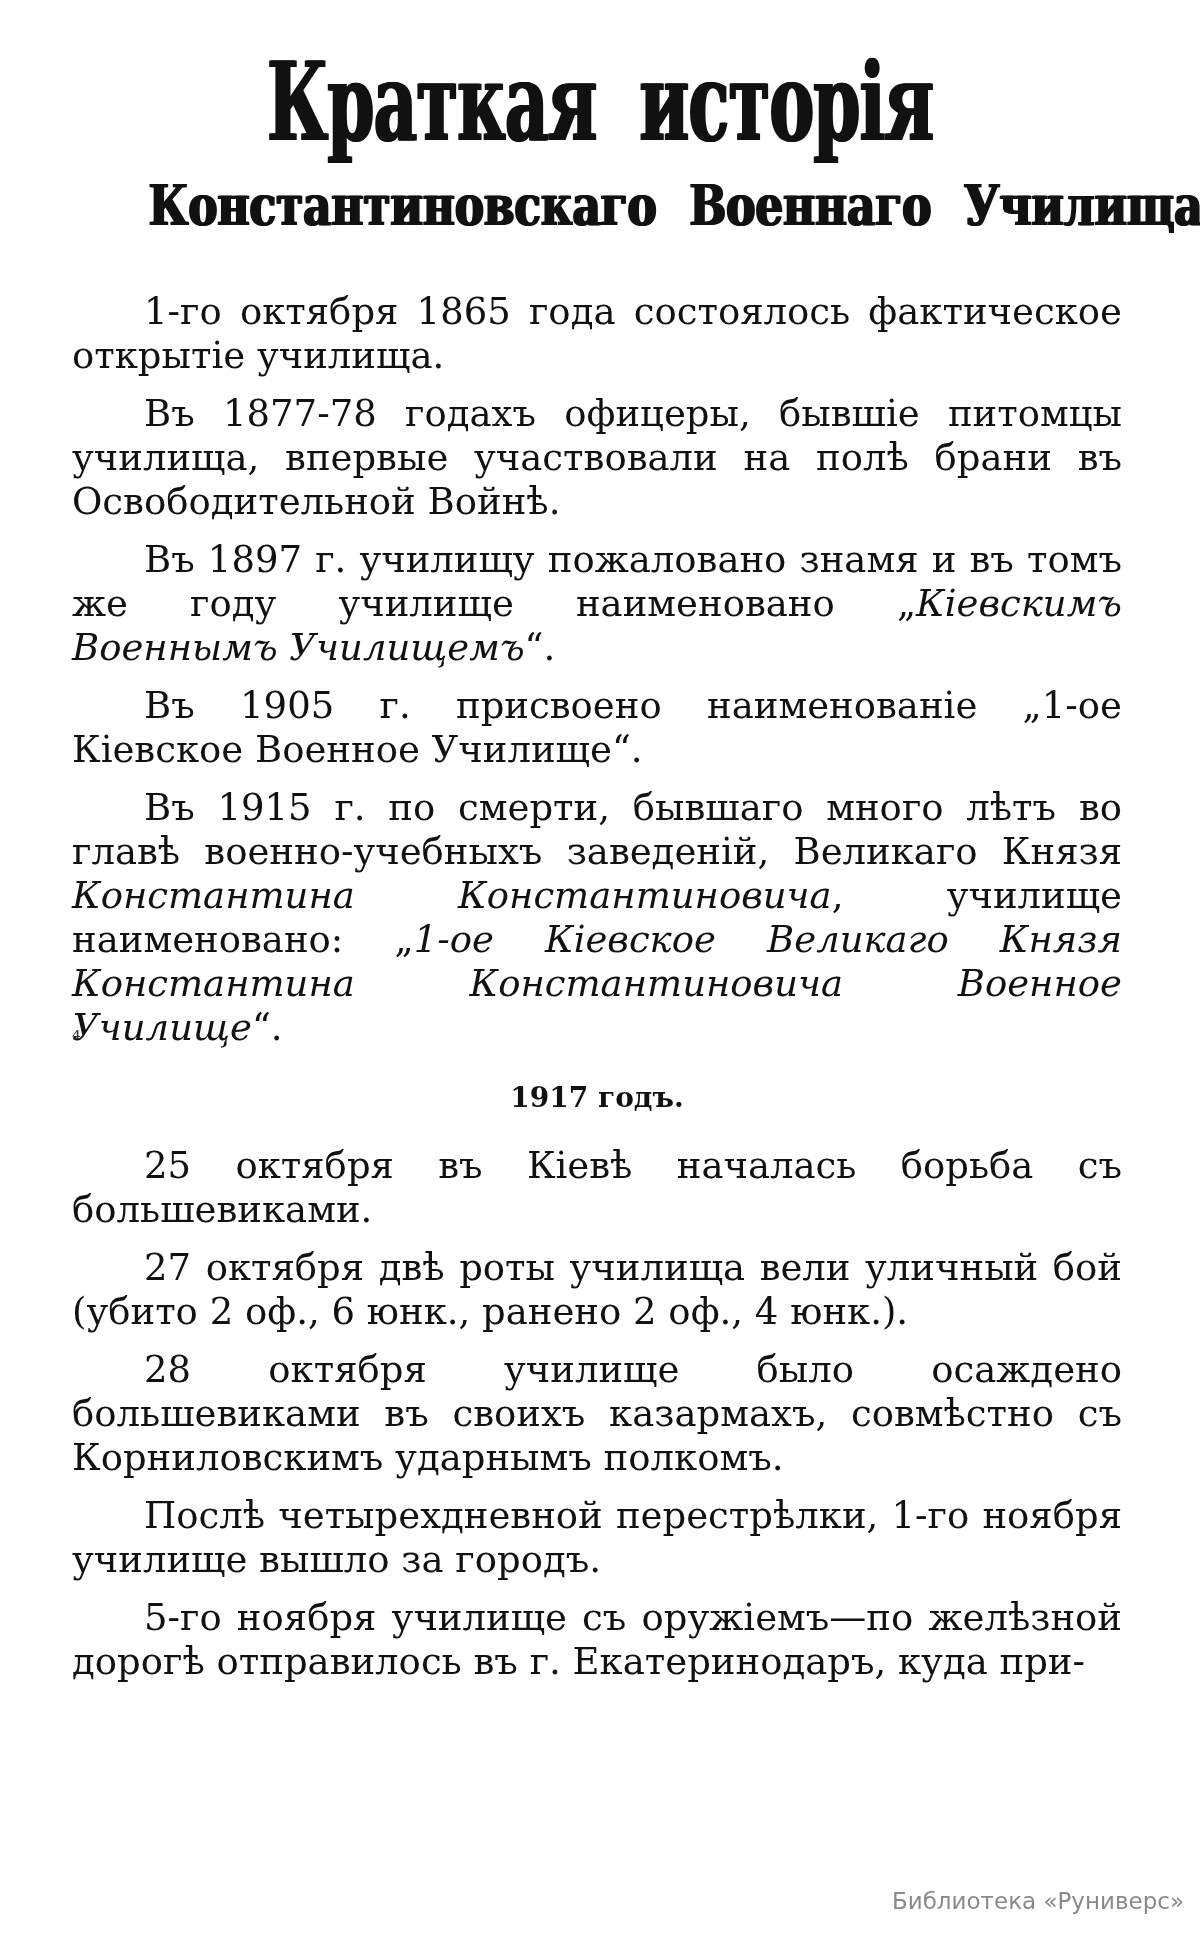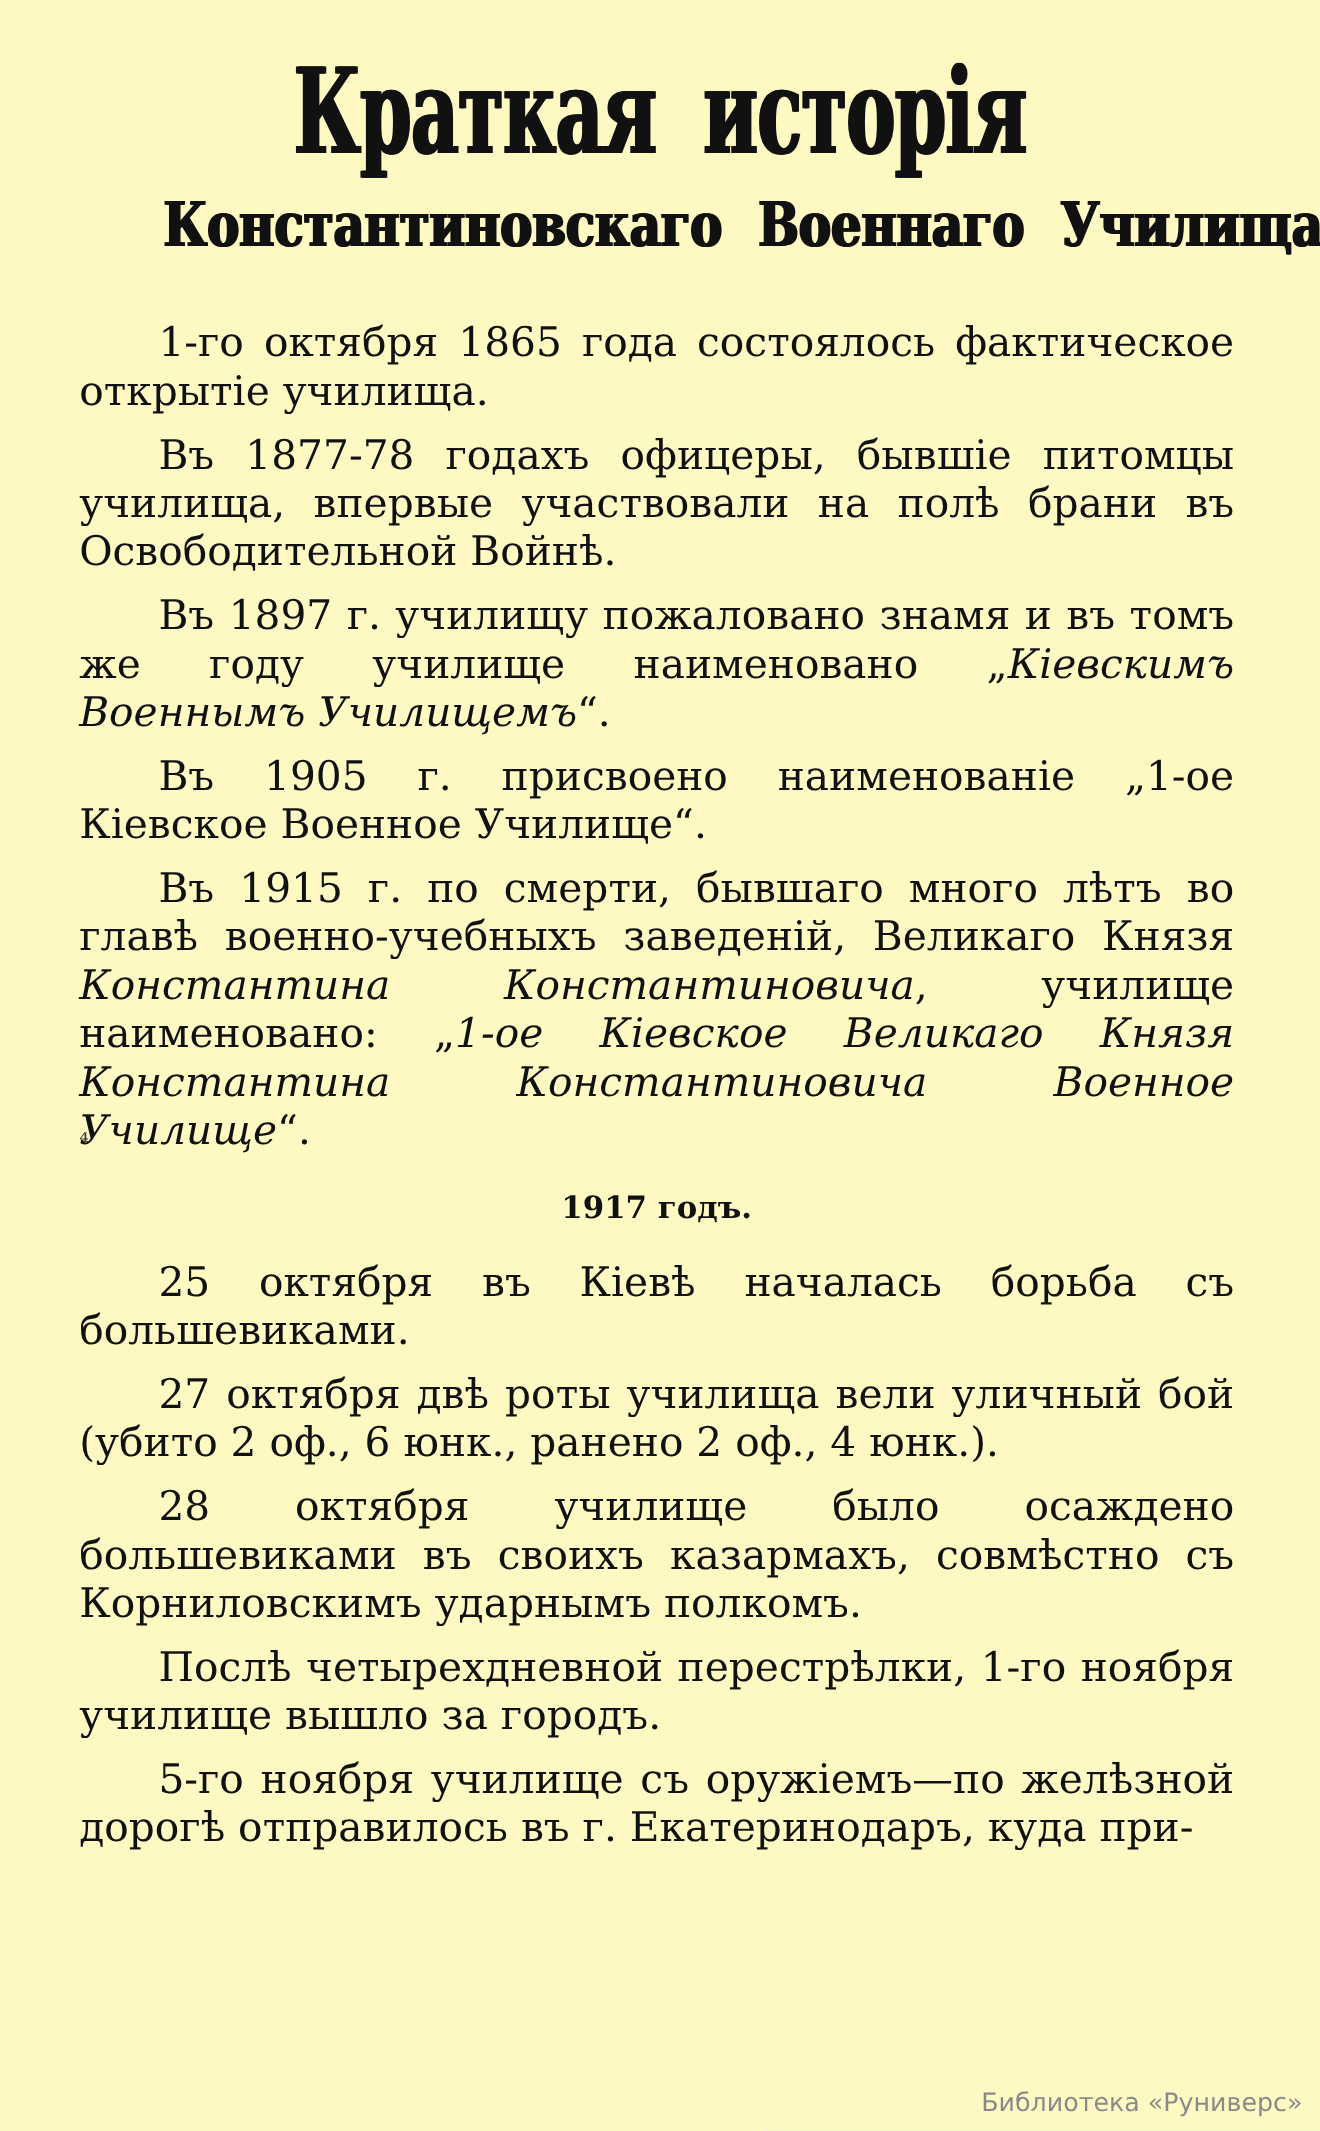--- a/index.html
+++ b/index.html
@@ -1,21 +1,21 @@
 <!DOCTYPE html>
 <html><head>
 <meta charset="utf-8">
 <style>
   html, body { margin:0; padding:0; background:#e9e9e9; }
   .page {
     position: relative;
     width: 1200px;
     height: 1937px;
     margin: 0 auto;
-    background: #fef9c3;
+    background: #ffffff;
     color: #111111;
     font-family: "DejaVu Serif", "Liberation Serif", serif;
     overflow: hidden;
   }
   .title-wrap { margin-top: 46px; text-align: center; height: 112px; white-space: nowrap; }
   .title-inner {
     display: inline-block;
     font-size: 108px;
     line-height: 112px;
     font-weight: bold;
@@ -54,21 +54,21 @@
   .stray-mark {
     position: absolute;
     left: 72px;
     top: 1026px;
     font-size: 22px;
     color: #333333;
   }
   .watermark {
     position: absolute;
     right: 16px;
-    bottom: 12px;
+    bottom: 23px;
     font-family: "DejaVu Sans", "Liberation Sans", sans-serif;
     font-size: 23px;
     color: #8a8a8a;
   }
 </style>
 </head>
 <body>
 
 <div class="page">
 

